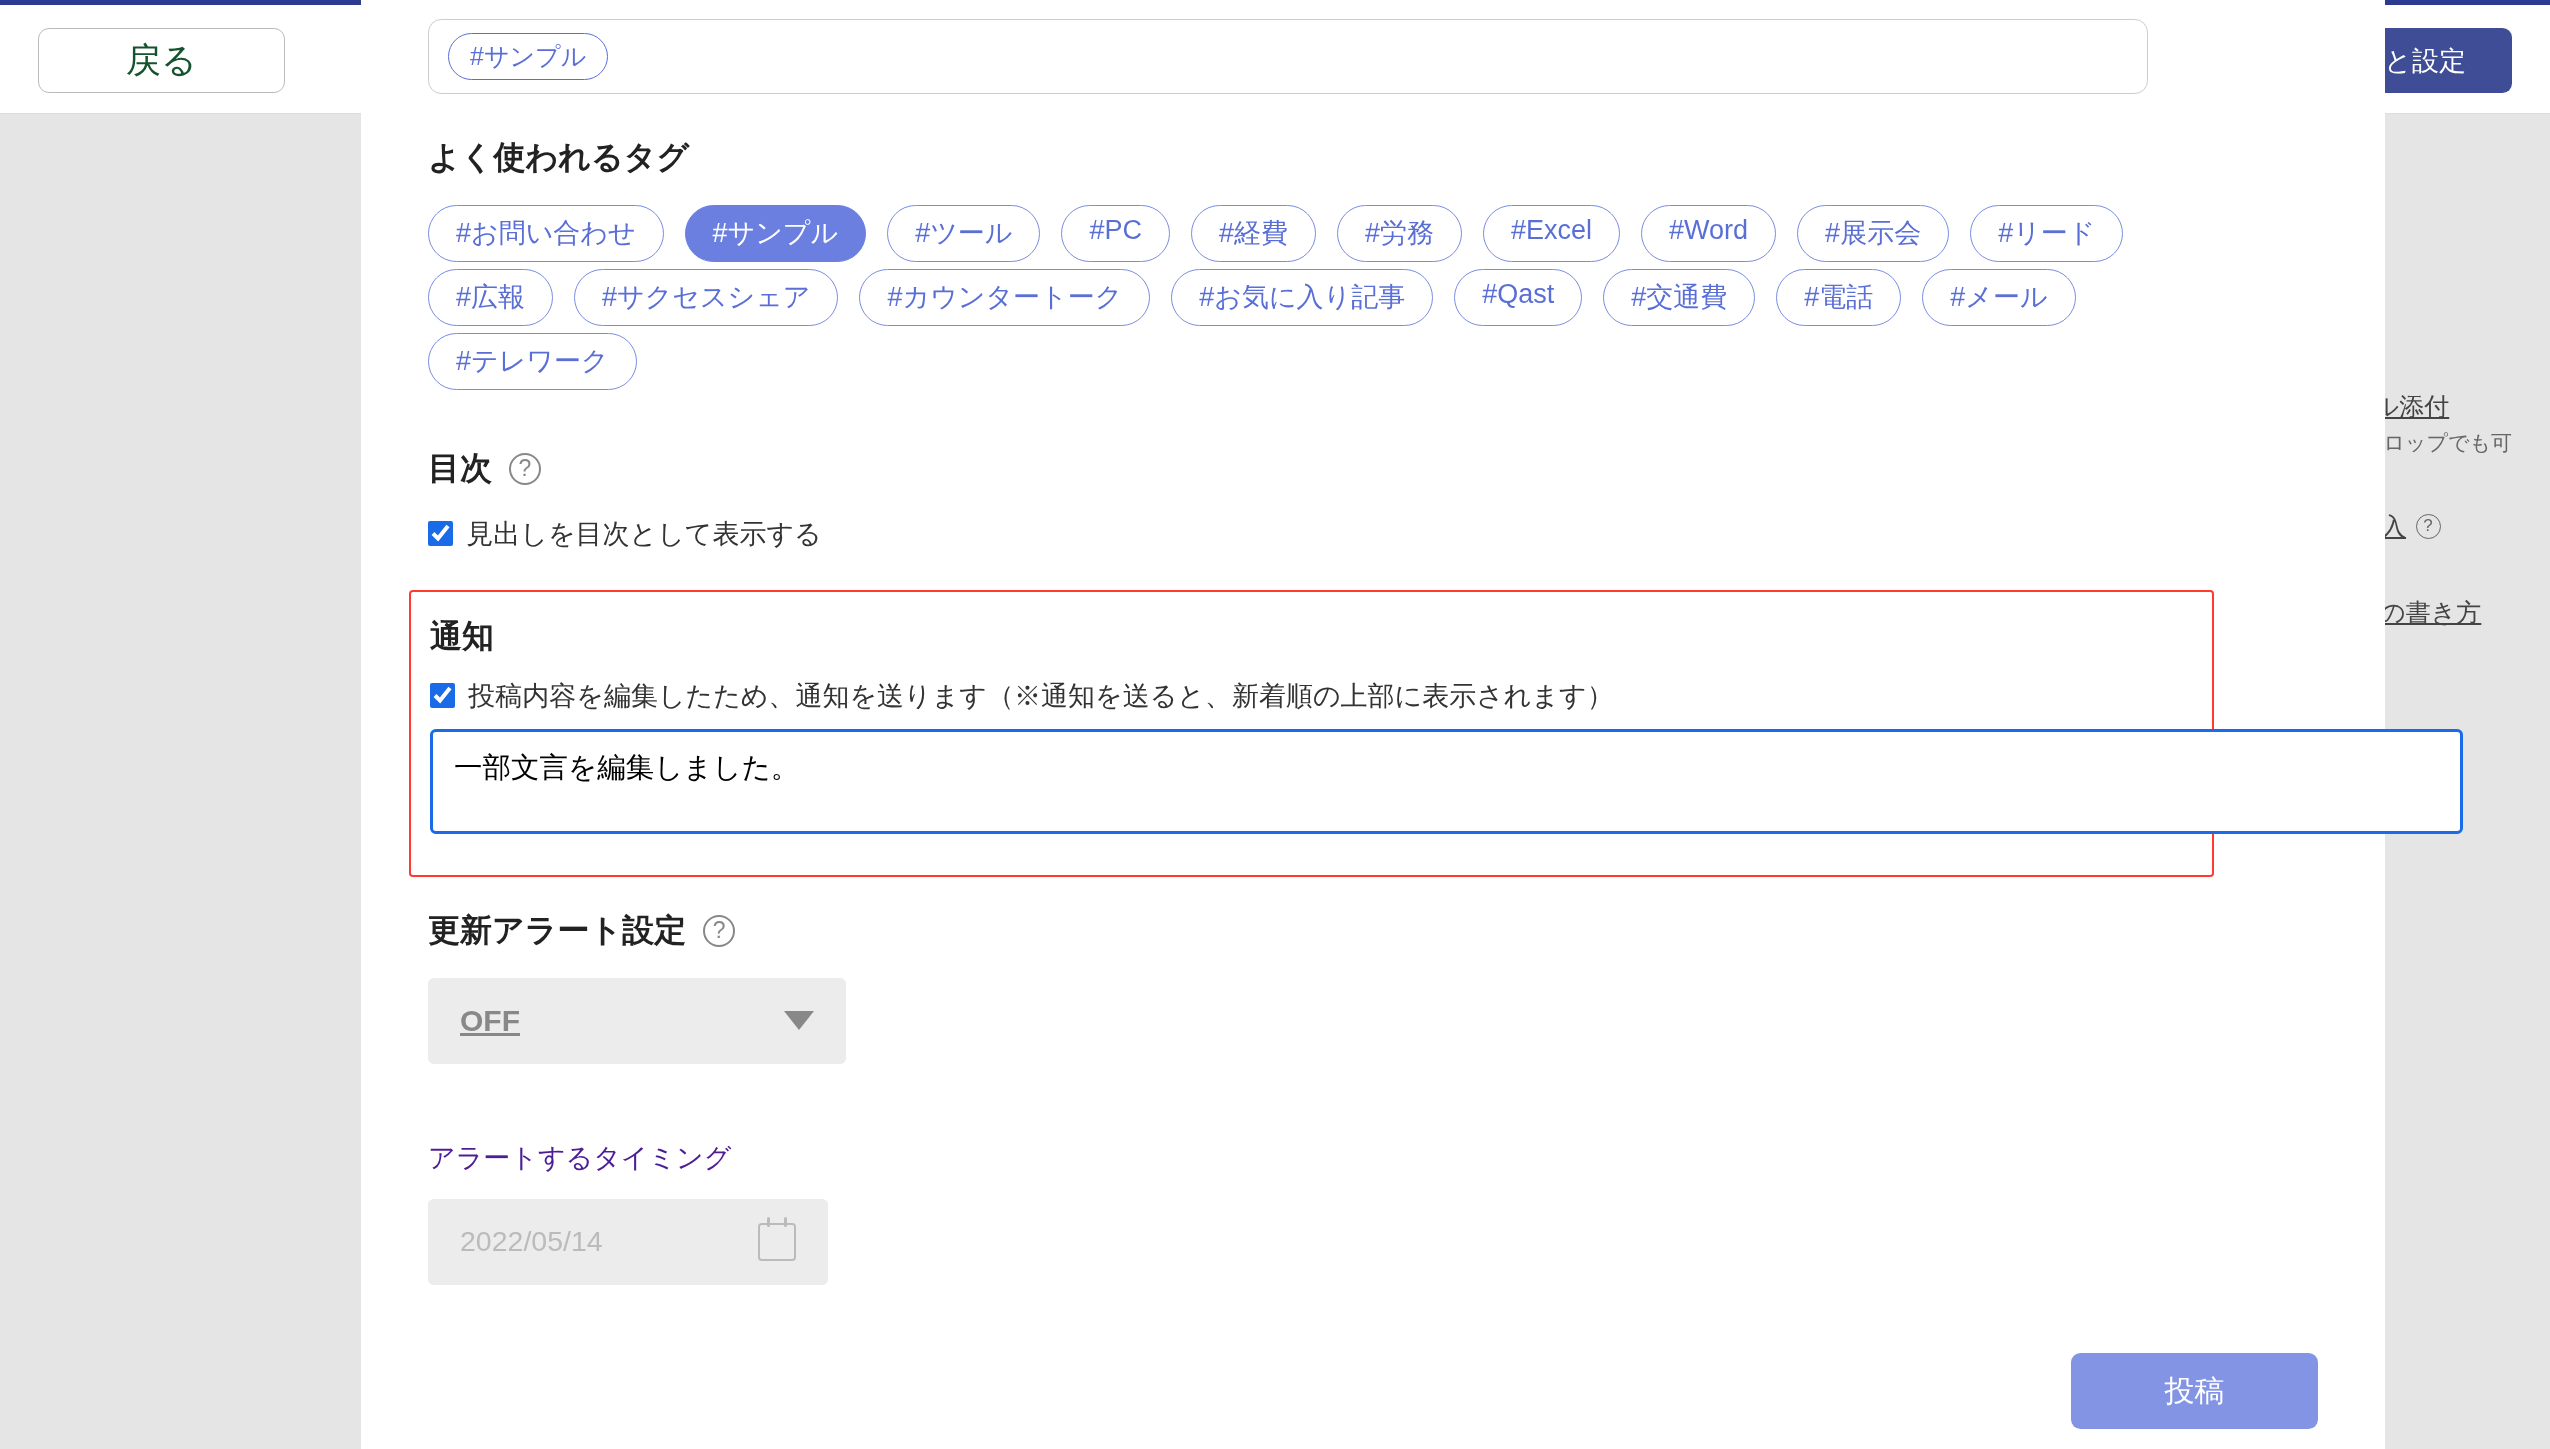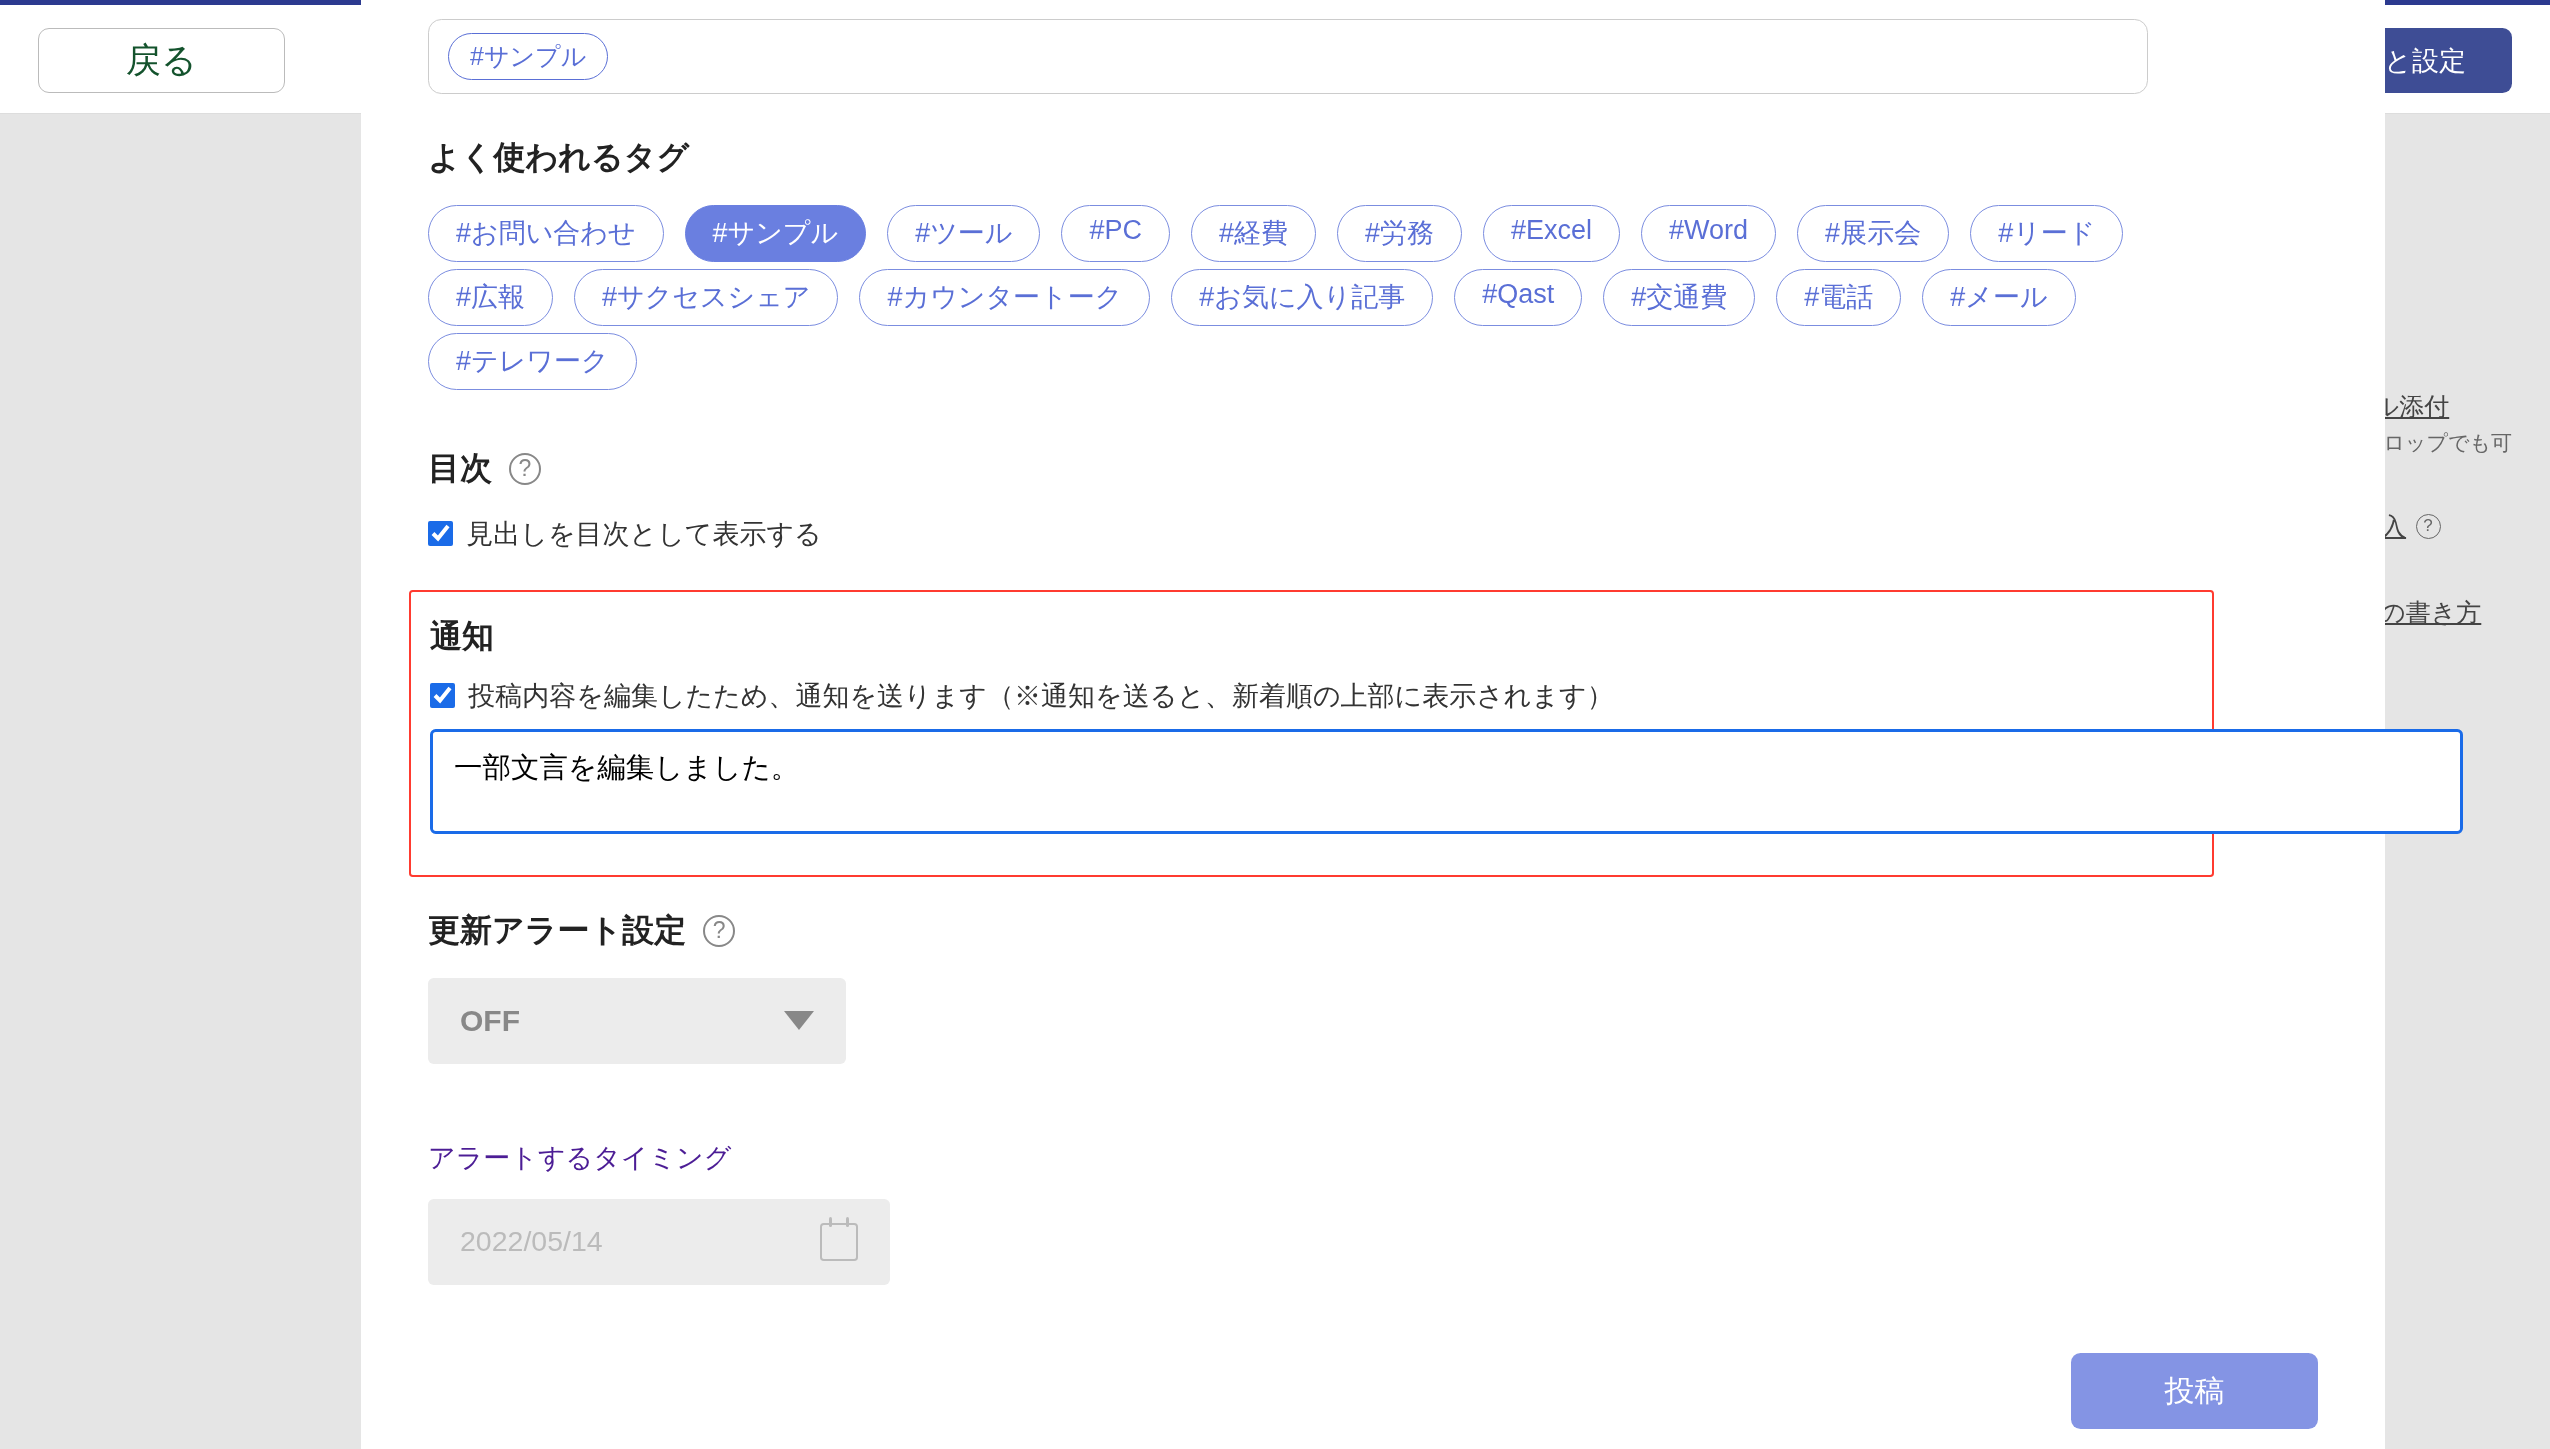--- a/index.html
+++ b/index.html
@@ -196,36 +196,37 @@
       border-radius: 5.7px;
       display: flex;
       align-items: center;
       justify-content: space-between;
       padding: 0 32px;
       color: #888;
       font-size: 30px;
       font-weight: 600;
       margin-bottom: 76px;
       cursor: pointer;
+      text-decoration: underline;
     }
     .select-box .caret {
       width: 0; height: 0;
       border-left: 15px solid transparent;
       border-right: 15px solid transparent;
       border-top: 19px solid #888;
     }
 
     .disabled-label {
       font-size: 27px;
       color: #4c1d95;
       margin-bottom: 23px;
     }
 
     .date-field {
-      width: 462px;
+      width: 400px;
       height: 86px;
       background: #ececec;
       border: none;
       border-radius: 5.7px;
       display: flex;
       align-items: center;
       justify-content: space-between;
       padding: 0 32px;
       color: #bbb;
       font-size: 28.5px;

